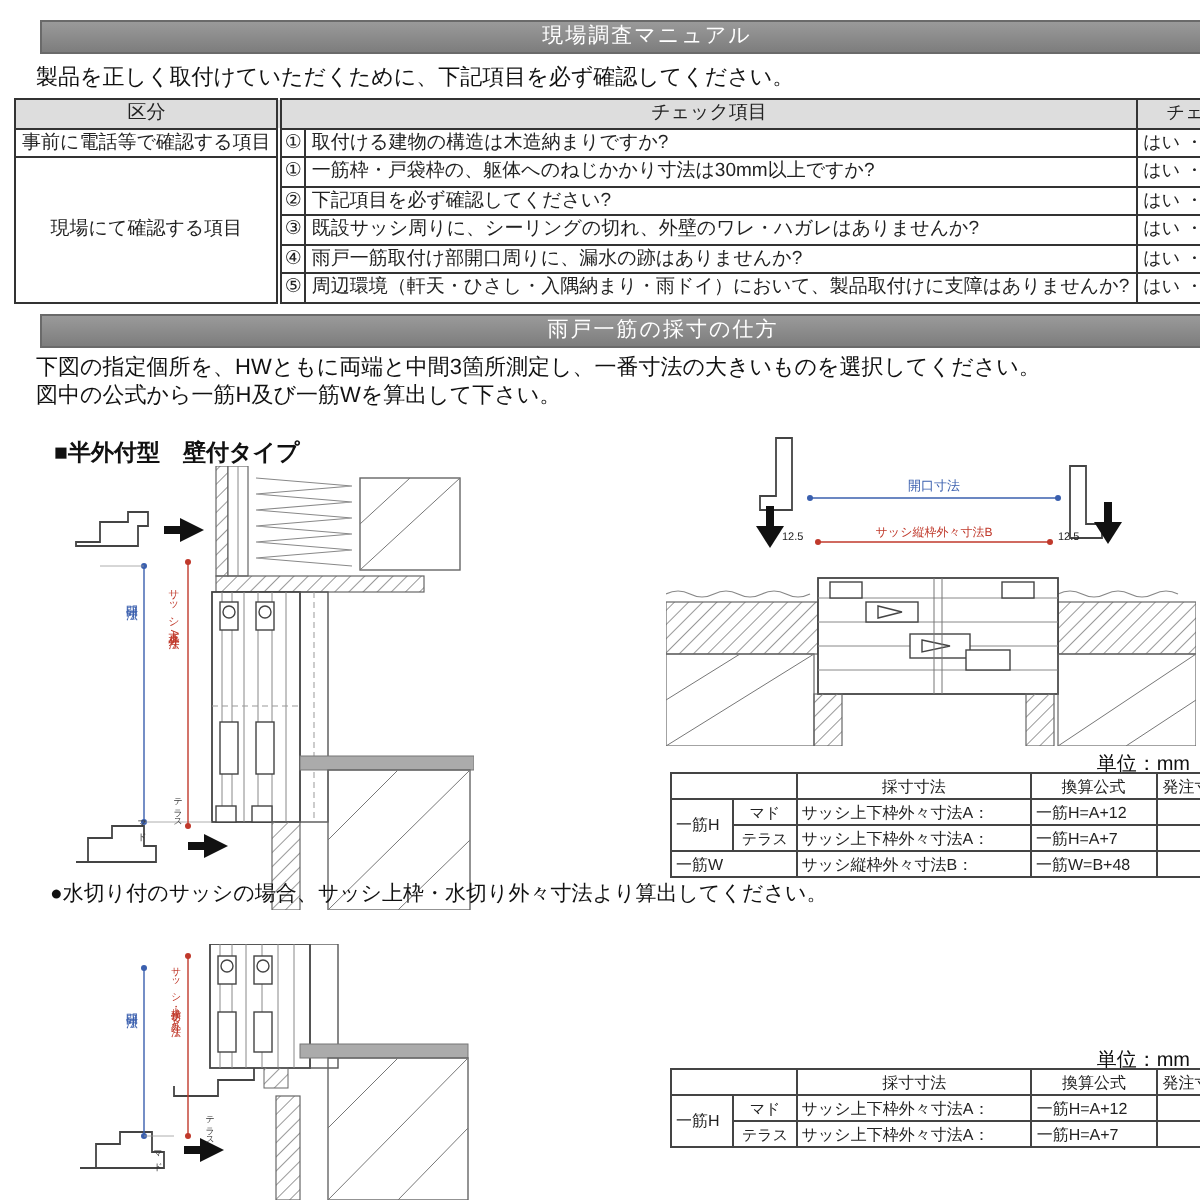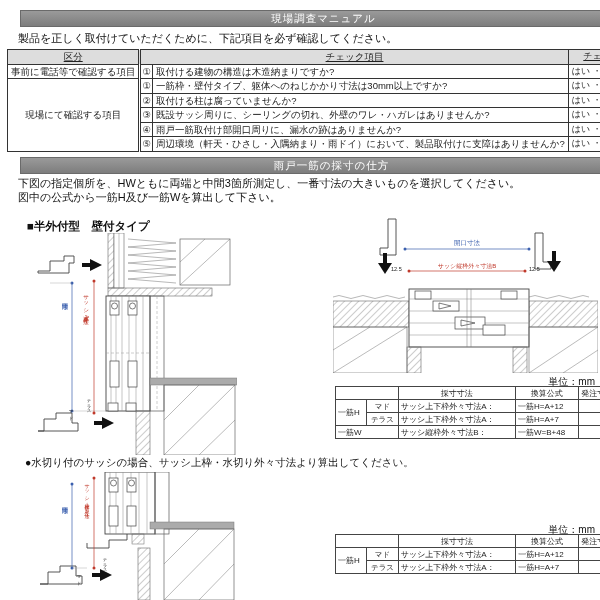--- a/index.html
+++ b/index.html
@@ -15,21 +15,21 @@
     left:20px;width:565px;height:15px;
     background:linear-gradient(#9a9a9a,#7d7d7d);
     border:1px solid #6a6a6a;
     color:#fff;font-size:10.5px;line-height:15px;text-align:center;letter-spacing:1px;
   }
   .intro{font-size:11px;color:#111;}
   
   table{border-collapse:collapse;}
   .chk{left:7px;top:49px;width:588px;font-size:9.5px;}
   .chk td{border:1px solid #333;padding:0 3px;height:13.5px;line-height:13px;white-space:nowrap;}
-  .chk .hd{background:#ddd;text-align:center;text-decoration:underline;}
+  .chk .hd{background:#ddd;text-align:center;}
   .chk .cat{text-align:center;border-right:3px double #333;width:138px;}
   .chk .num{text-align:center;width:15px;padding:0 1px;}
   .chk .ans{text-align:center;width:72px;font-size:9px;}
   .chk .itm{width:352px;}
   
   .mt{left:313px;width:282px;font-size:8px;margin-left:22px;}
   .mt td{border:1px solid #444;padding:0 2px;height:12px;line-height:11px;white-space:nowrap;}
   .mt .c{text-align:center;}
   .mt .g{width:28px;text-align:left;}
   .mt .s{width:28px;text-align:center;font-size:7.5px;}
@@ -62,26 +62,26 @@
   </tr>
   <tr>
     <td class="cat">事前に電話等で確認する項目</td>
     <td class="num">①</td>
     <td class="itm">取付ける建物の構造は木造納まりですか?</td>
     <td class="ans">はい ・ いいえ</td>
   </tr>
   <tr>
     <td class="cat" rowspan="5">現場にて確認する項目</td>
     <td class="num">①</td>
-    <td class="itm">一筋枠・壁付タイプ、躯体へのねじかかり寸法は30mm以上ですか?</td>
+    <td class="itm">一筋枠・戸袋枠の、躯体へのねじかかり寸法は30mm以上ですか?</td>
     <td class="ans">はい ・ いいえ</td>
   </tr>
   <tr>
     <td class="num">②</td>
-    <td class="itm">取付ける柱は腐っていませんか?</td>
+    <td class="itm">下記項目を必ず確認してください?</td>
     <td class="ans">はい ・ いいえ</td>
   </tr>
   <tr>
     <td class="num">③</td>
     <td class="itm">既設サッシ周りに、シーリングの切れ、外壁のワレ・ハガレはありませんか?</td>
     <td class="ans">はい ・ いいえ</td>
   </tr>
   <tr>
     <td class="num">④</td>
     <td class="itm">雨戸一筋取付け部開口周りに、漏水の跡はありませんか?</td>
@@ -252,21 +252,21 @@
   </tr>
   <tr>
     <td class="g" colspan="2">一筋W</td>
     <td class="m">サッシ縦枠外々寸法B：</td>
     <td class="f">一筋W=B+48</td>
     <td class="o"></td>
   </tr>
 </tbody>
   </table>
 
-<div class="abs note" style="left:25px;top:456px;">●水切り付のサッシの場合、サッシ上枠・水切り外々寸法より算出してください。</div>
+<div class="abs note" style="left:25px;top:440px;">●水切り付のサッシの場合、サッシ上枠・水切り外々寸法より算出してください。</div>
 
 <div class="abs" style="left:32px;top:472px;width:205px;height:128px;">
   <svg width="205" height="128" viewBox="0 0 205 128">
     <defs>
       <pattern id="hatchC" width="5" height="5" patternTransform="rotate(45)" patternUnits="userSpaceOnUse">
         <line x1="0" y1="0" x2="0" y2="5" stroke="#999" stroke-width="1"></line>
       </pattern>
     </defs>
 
     <rect x="73" y="0" width="50" height="62" fill="#fff" stroke="#444" stroke-width="0.9"></rect>

